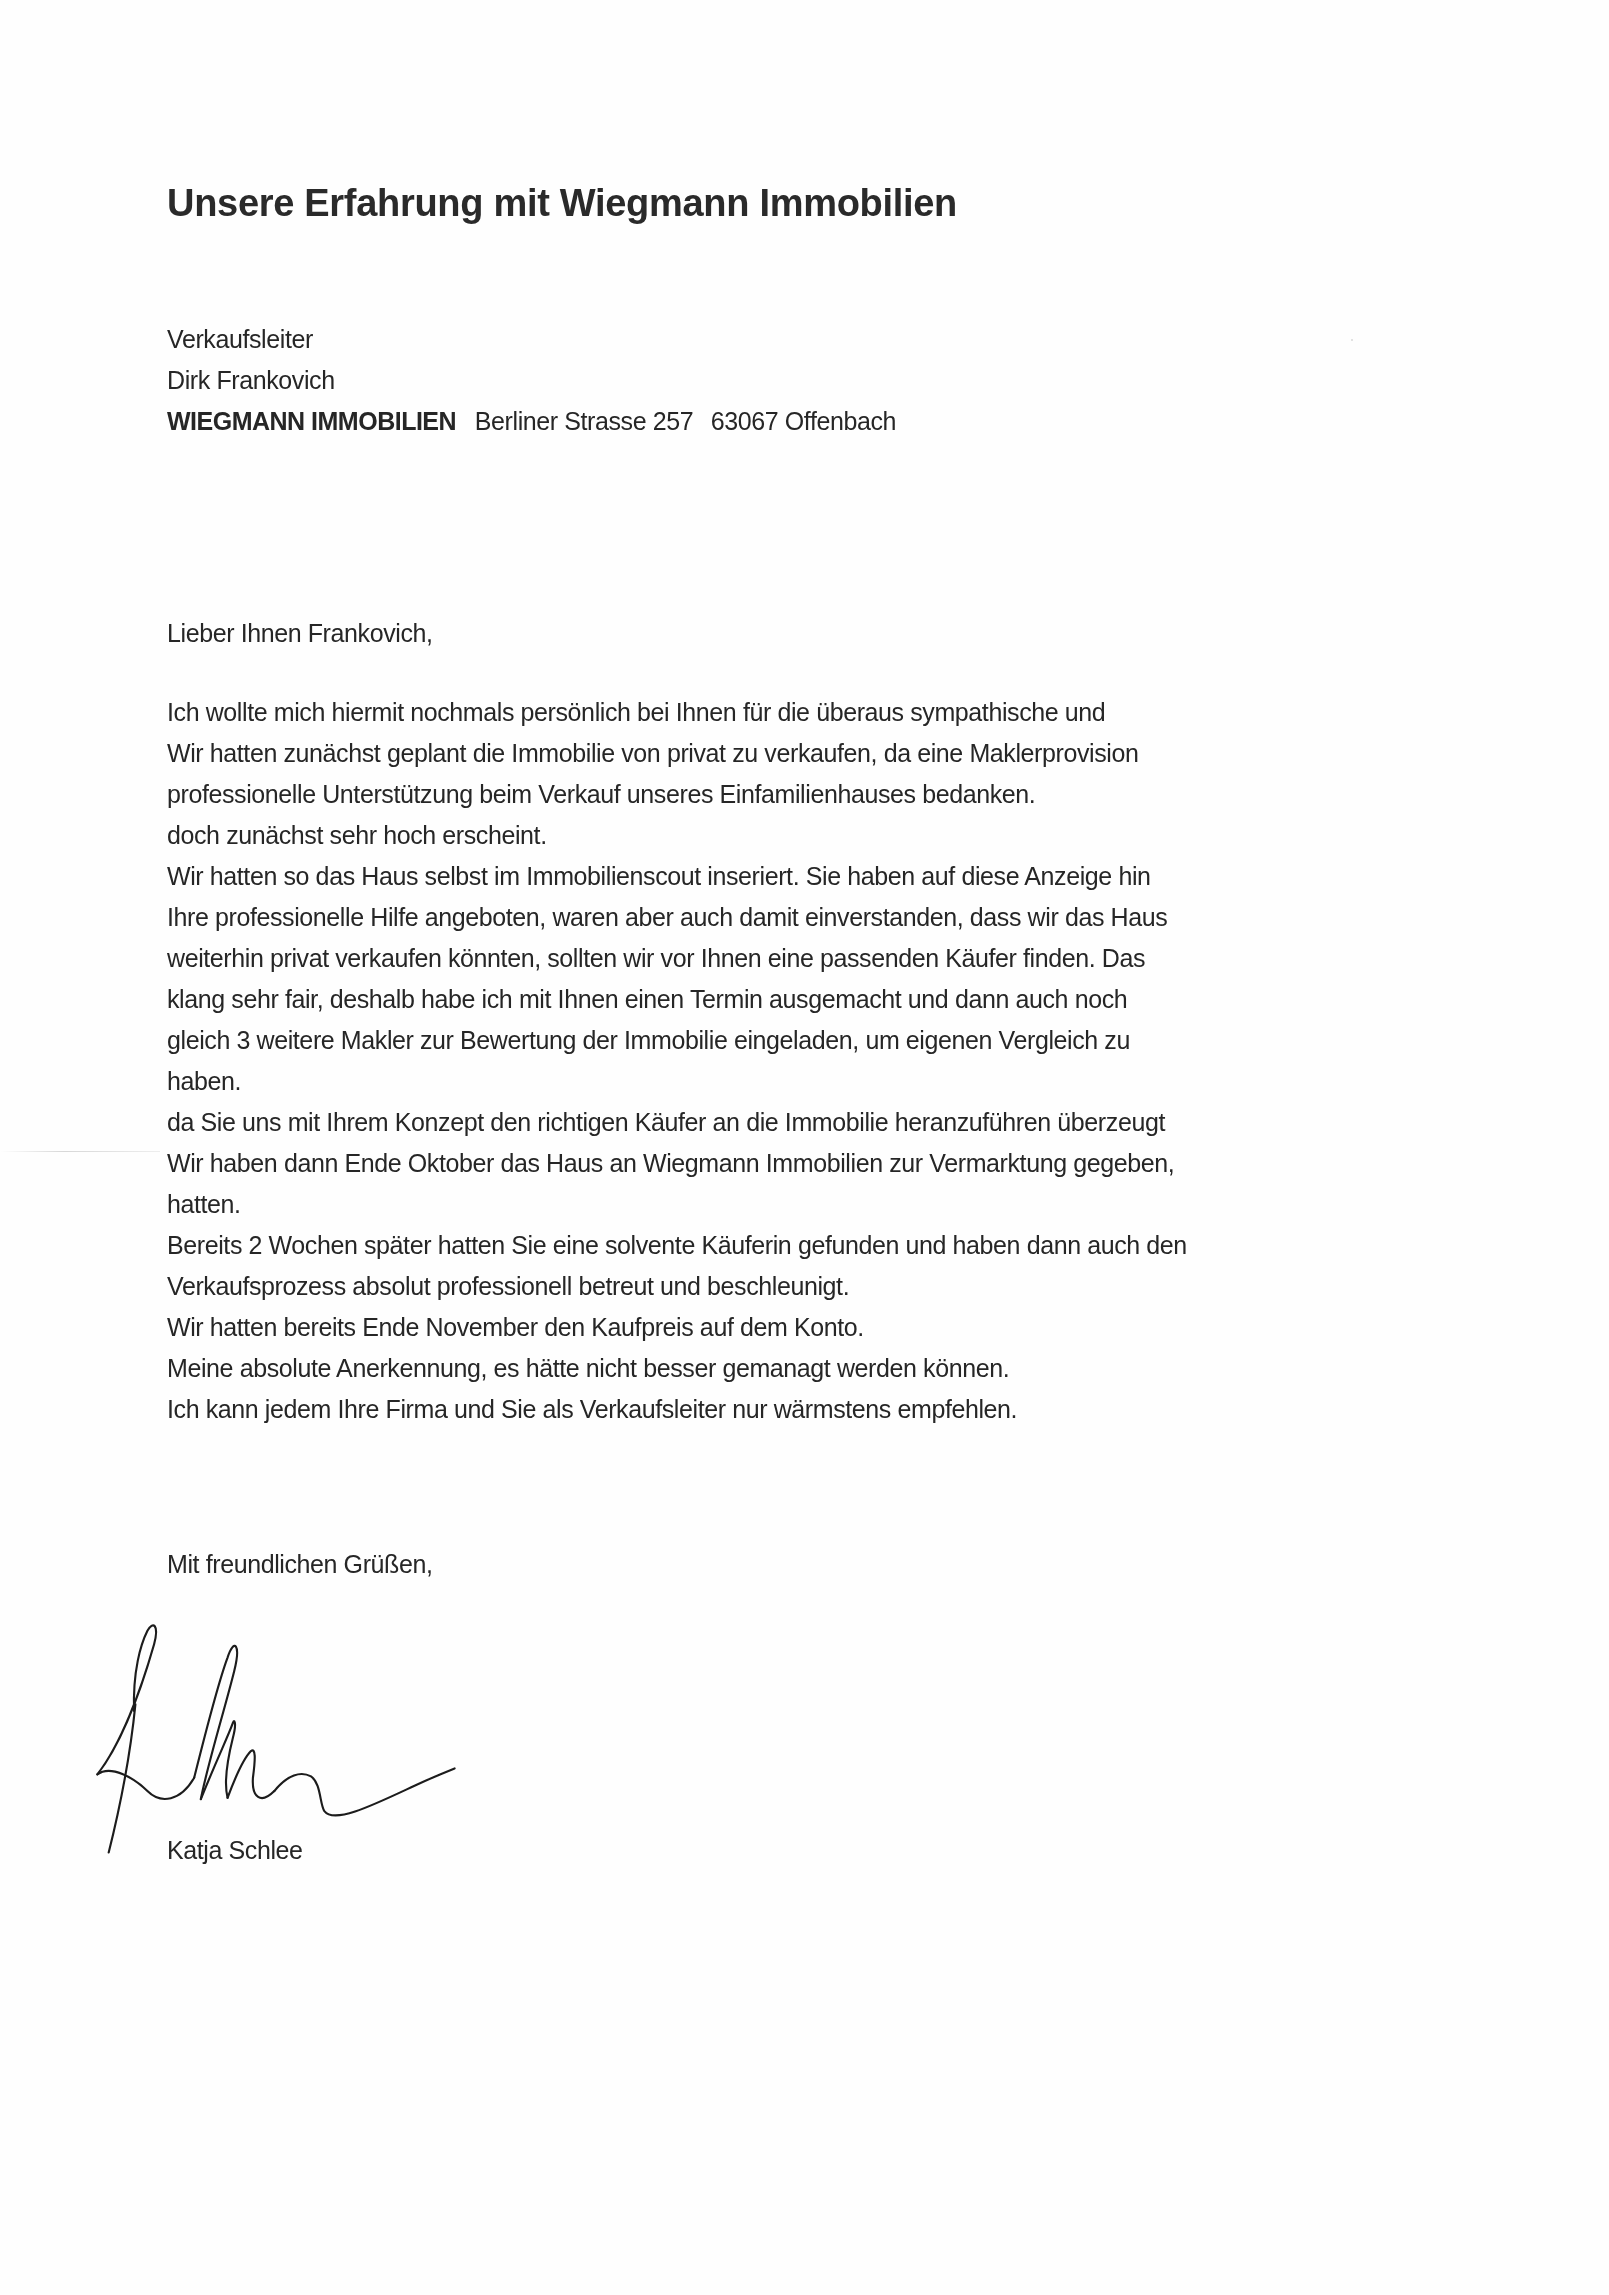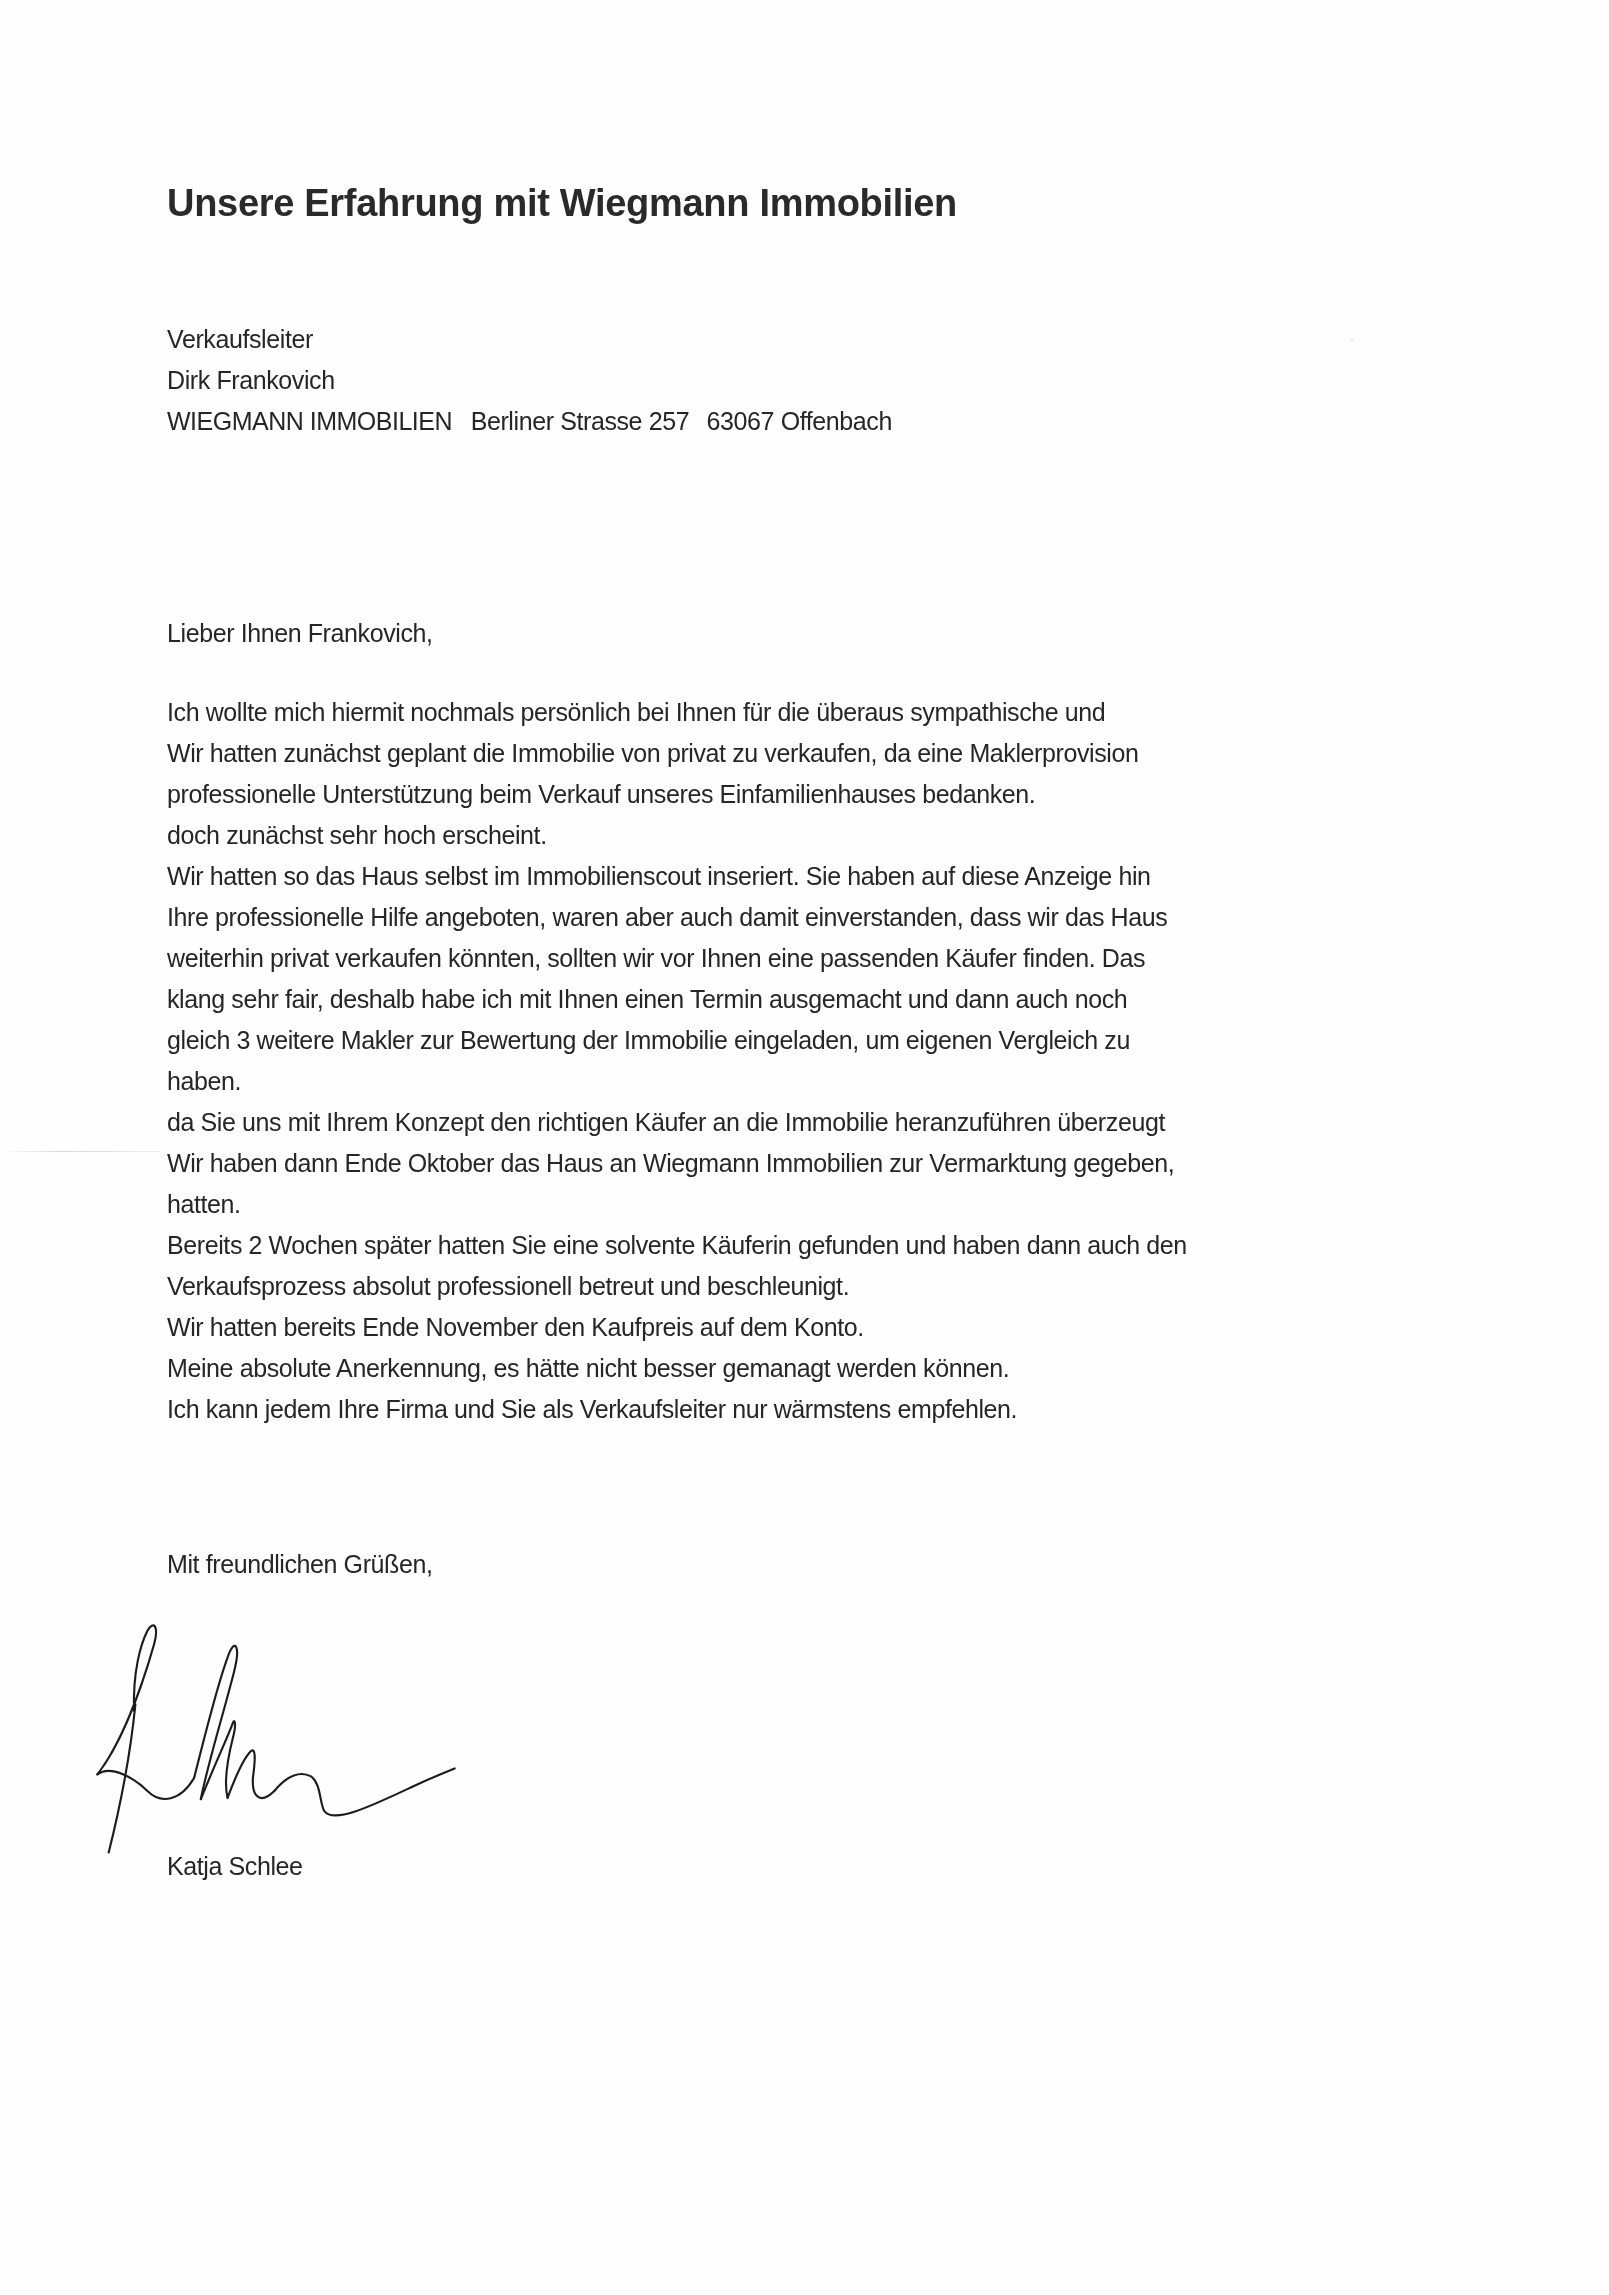--- a/index.html
+++ b/index.html
@@ -16,28 +16,28 @@
     .title {
       position: absolute; left: 167px; top: 182px;
       font-size: 38px; font-weight: bold; letter-spacing: -0.3px;
       color: #2a2a2a; white-space: nowrap;
     }
     .recipient { position: absolute; left: 167px; top: 319px; }
     .line {
       font-size: 25px; line-height: 41px; white-space: nowrap;
       letter-spacing: -0.4px;
     }
-    .company-name { font-weight: normal; letter-spacing: -0.5px; margin-right: 18.7px; }
+    .company-name { font-weight: bold; letter-spacing: -0.5px; margin-right: 18.7px; }
     .address-gap { display: inline-block; width: 17.4px; }
     .salutation { position: absolute; left: 167px; top: 613px; }
     .body-text { position: absolute; left: 167px; top: 692px; }
     .closing { position: absolute; left: 167px; top: 1462px; }
     .greeting2 { position: absolute; left: 167px; top: 1544px; }
     .signature { position: absolute; left: 94px; top: 1604px; width: 601px; height: 254px; }
-    .signer { position: absolute; left: 167px; top: 1830px; margin-top: 16px; }
+    .signer { position: absolute; left: 167px; top: 1830px; }
     .scan-mark {
       position: absolute; left: 0; top: 1151px; width: 160px; height: 1.3px;
       background: linear-gradient(90deg, rgba(200,200,200,0) 0%, rgba(190,190,190,0.6) 40%, rgba(200,200,200,0.3) 100%);
     }
     .dot { position: absolute; width: 2px; height: 2px; background: #d8d8d8; border-radius: 50%; }
   </style>
 </head>
 <body>
 
 <div class="page">

